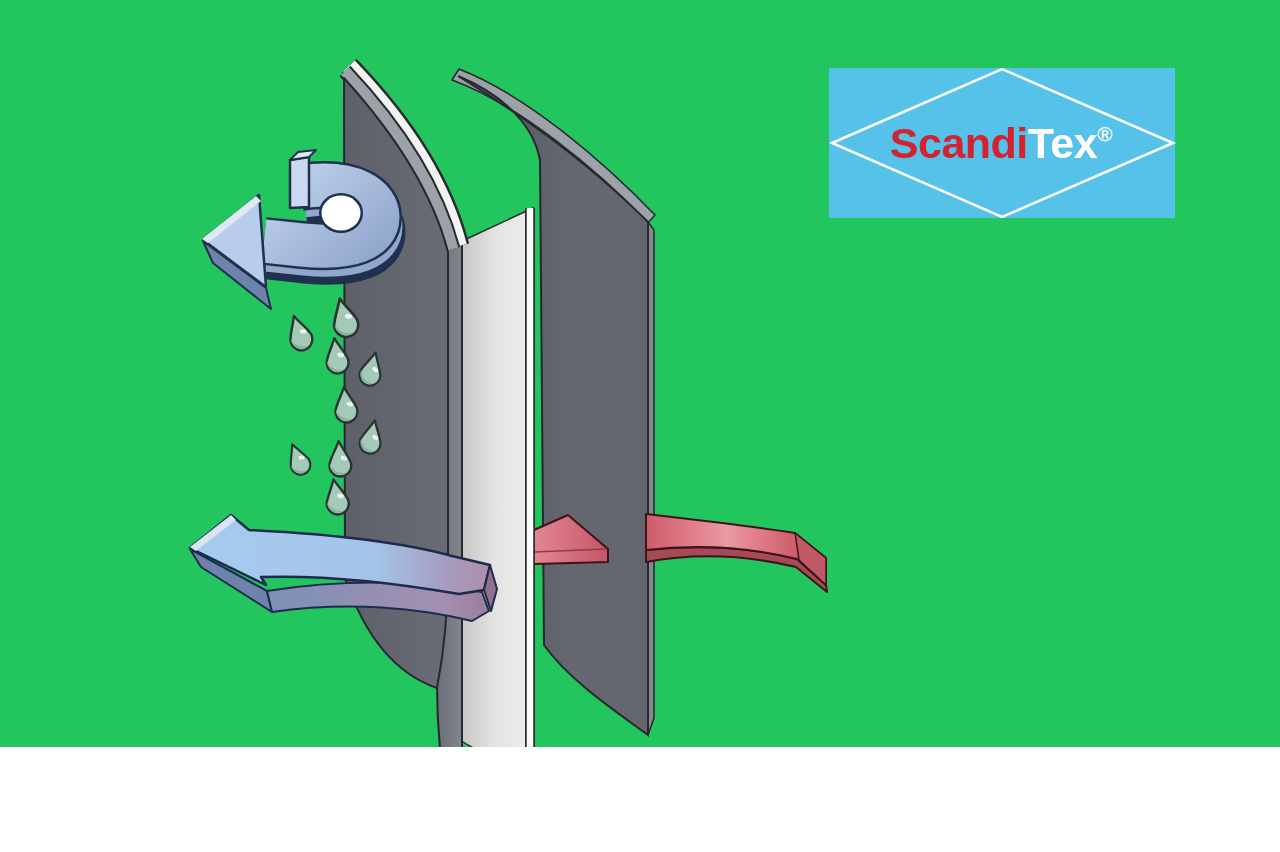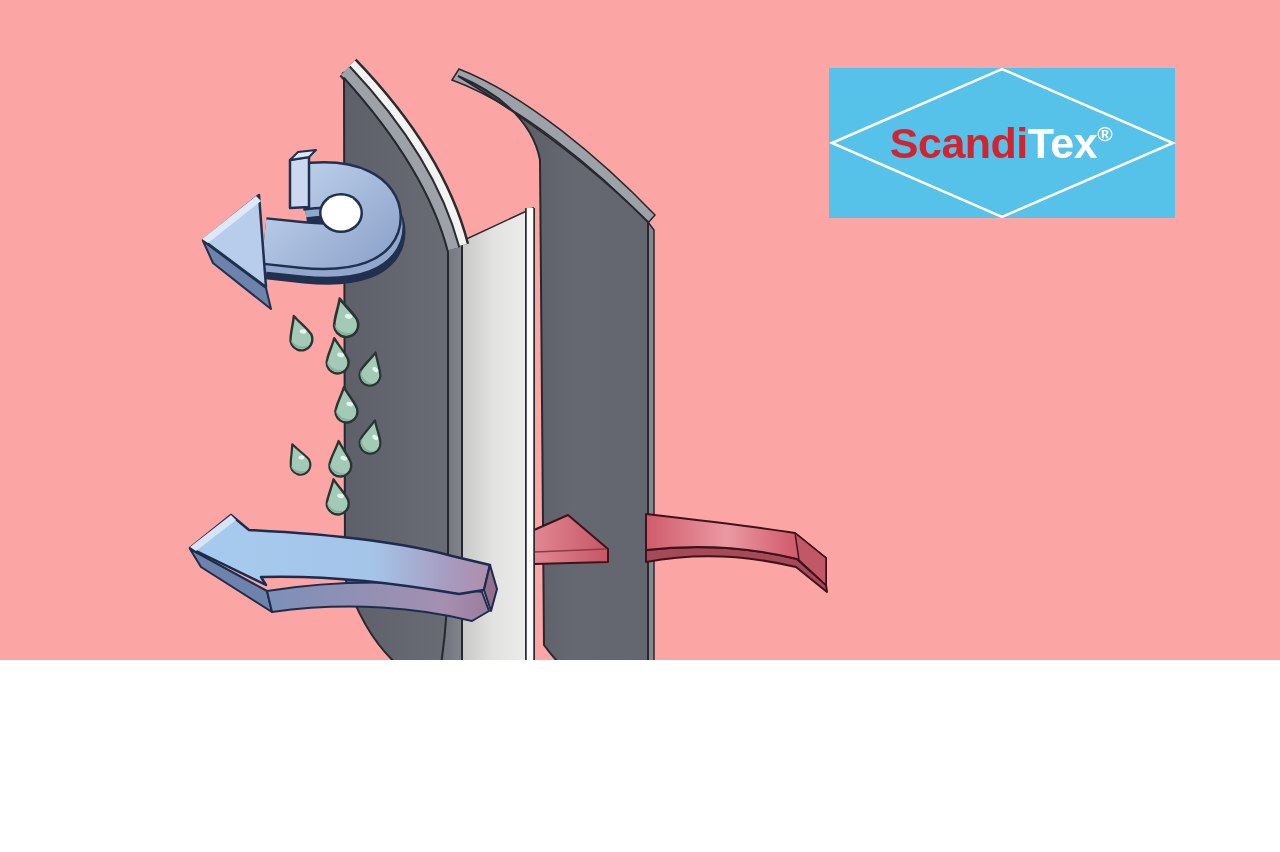--- a/index.html
+++ b/index.html
@@ -1,16 +1,16 @@
 <!DOCTYPE html>
 <html><head>
 <meta charset="utf-8">
 <style>
   html,body{margin:0;padding:0;background:#ffffff;}
-  .stage{position:relative;width:1280px;height:660px;background:#fca5a5;overflow:hidden;font-family:"Liberation Sans",sans-serif;}
+  .stage{position:relative;width:1280px;height:747px;background:#22c55e;overflow:hidden;font-family:"Liberation Sans",sans-serif;}
   svg{display:block;}
   text{font-family:"Liberation Sans",sans-serif;}
 </style>
 </head>
 <body>
 
 <div class="stage">
 <svg width="1280" height="852" viewBox="0 0 1280 852">
   <defs>
     <linearGradient id="gPanelL" x1="0" y1="0" x2="1" y2="0">

